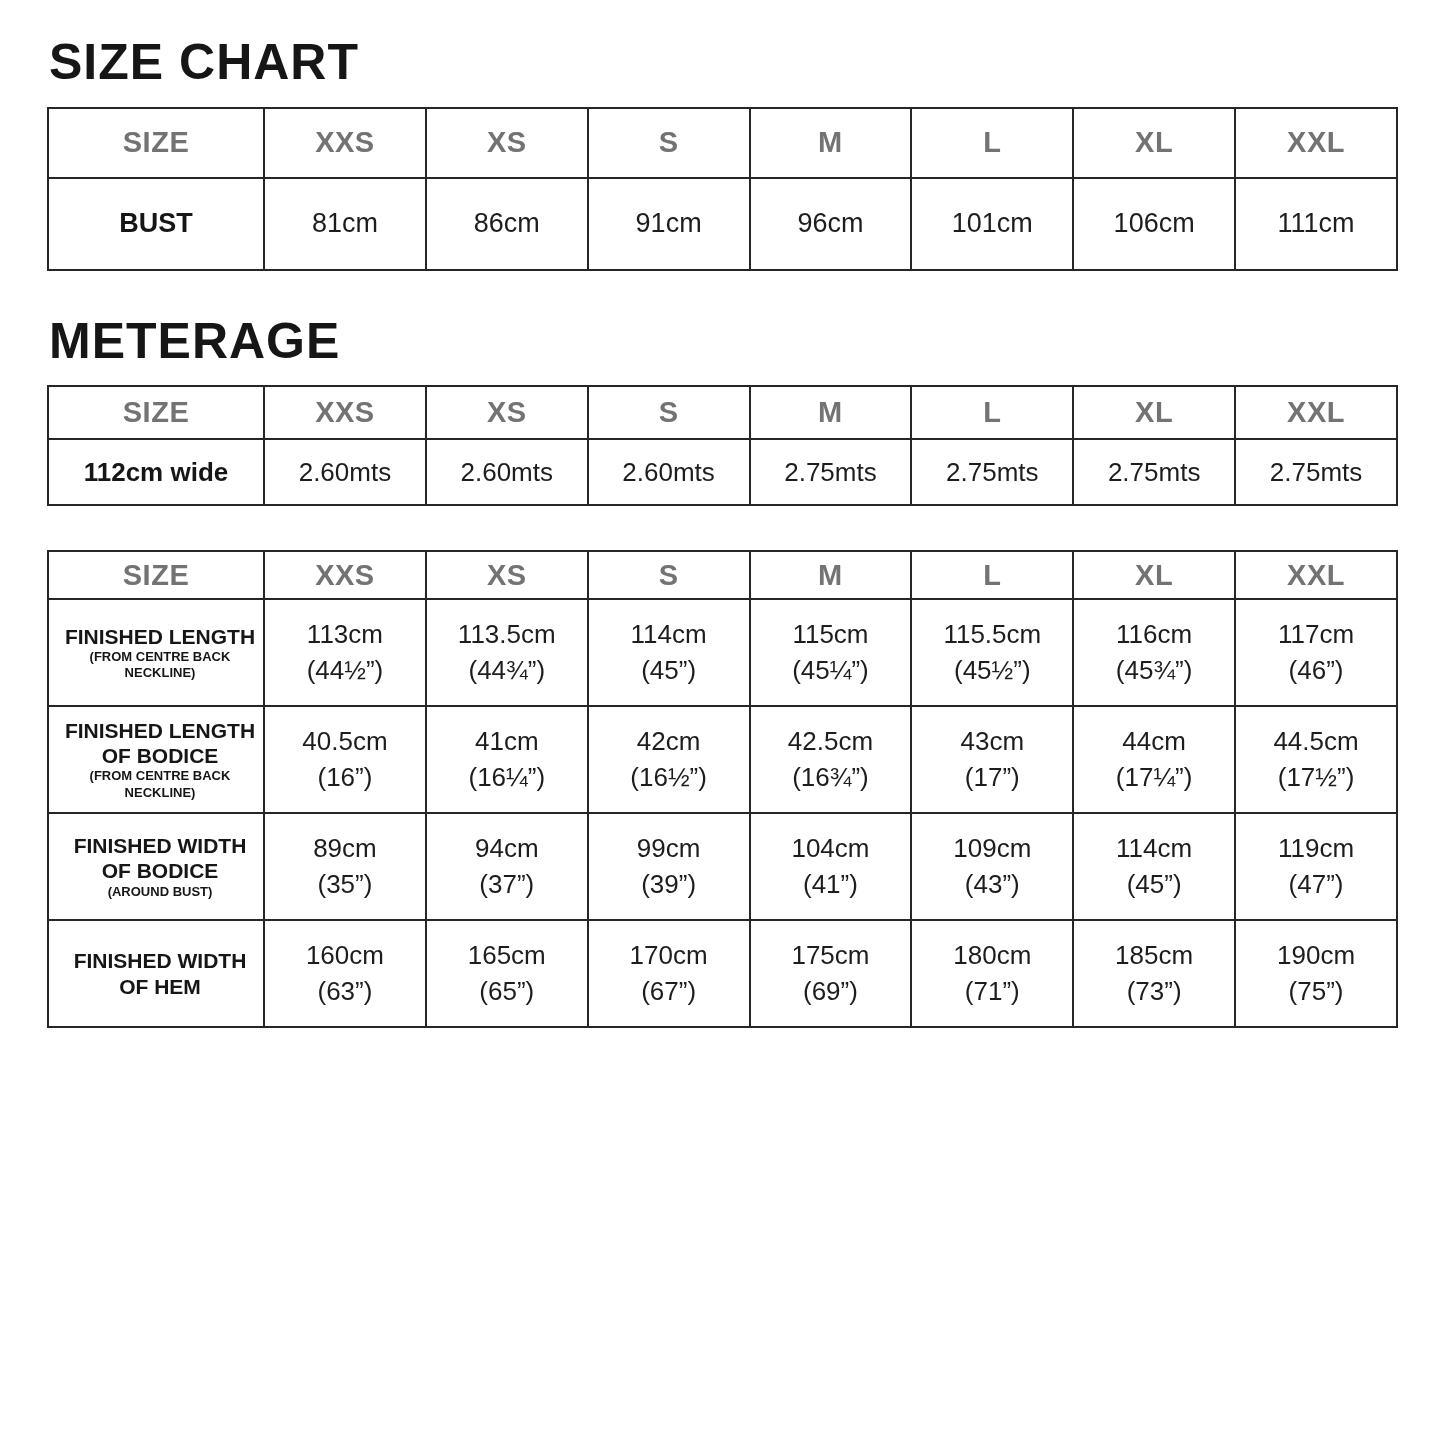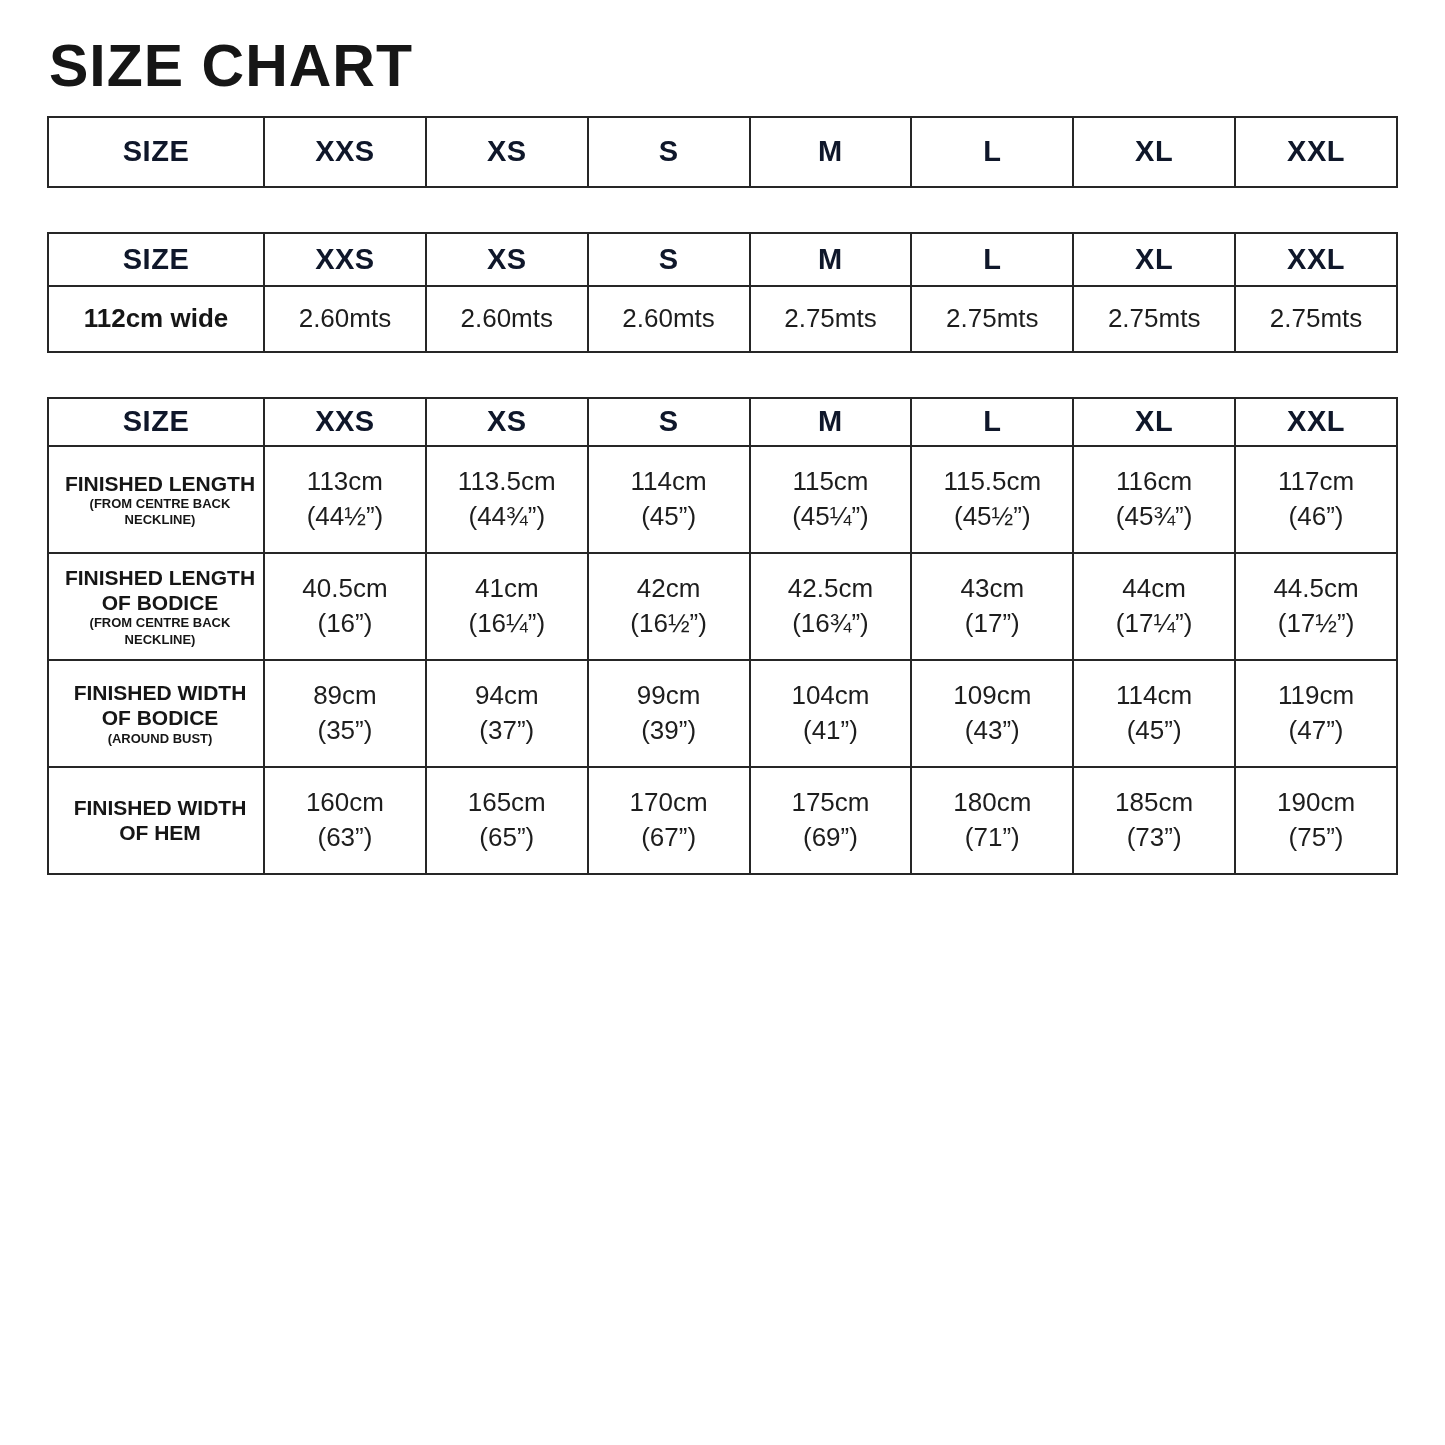--- a/index.html
+++ b/index.html
@@ -11,21 +11,21 @@
     width: 1445px;
     height: 1445px;
     box-sizing: border-box;
     padding: 36px 47px 0 47px;
     font-family: "Liberation Sans", "DejaVu Sans", sans-serif;
     color: #1d1d1d;
     overflow: hidden;
   }
   .section { margin: 0; }
   .section-title {
-    font-size: 59px;
+    font-size: 50px;
     line-height: 1.05;
     font-weight: 700;
     letter-spacing: 1px;
     margin: 0 0 18px 2px;
     color: #161616;
   }
   table.spec-table {
     border-collapse: collapse;
     table-layout: fixed;
     width: 1351px;
@@ -38,21 +38,21 @@
     vertical-align: middle;
     padding: 0 4px;
     overflow: hidden;
   }
   col.label-col { width: 216px; }
 
   thead th {
     font-size: 29px;
     font-weight: 700;
     letter-spacing: 0.5px;
-    color: #0f172a;
+    color: #737373;
   }
   tbody th {
     font-weight: 700;
     color: #161616;
   }
   td {
     font-size: 27px;
     font-weight: 400;
     color: #1d1d1d;
   }
@@ -104,25 +104,38 @@
             <th>XXS</th>
             <th>XS</th>
             <th>S</th>
             <th>M</th>
             <th>L</th>
             <th>XL</th>
             <th>XXL</th>
           </tr>
         </thead>
         <tbody>
+          <tr>
+            <th>
+              <div class="row-label">BUST</div>
+            </th>
+            <td>81cm</td>
+            <td>86cm</td>
+            <td>91cm</td>
+            <td>96cm</td>
+            <td>101cm</td>
+            <td>106cm</td>
+            <td>111cm</td>
+          </tr>
         </tbody>
       </table>
   </section>
 
   <section class="section">
+    <h2 class="section-title">METERAGE</h2>
     <table class="spec-table t1">
         <colgroup>
           <col class="label-col">
           <col>
           <col>
           <col>
           <col>
           <col>
           <col>
           <col>

